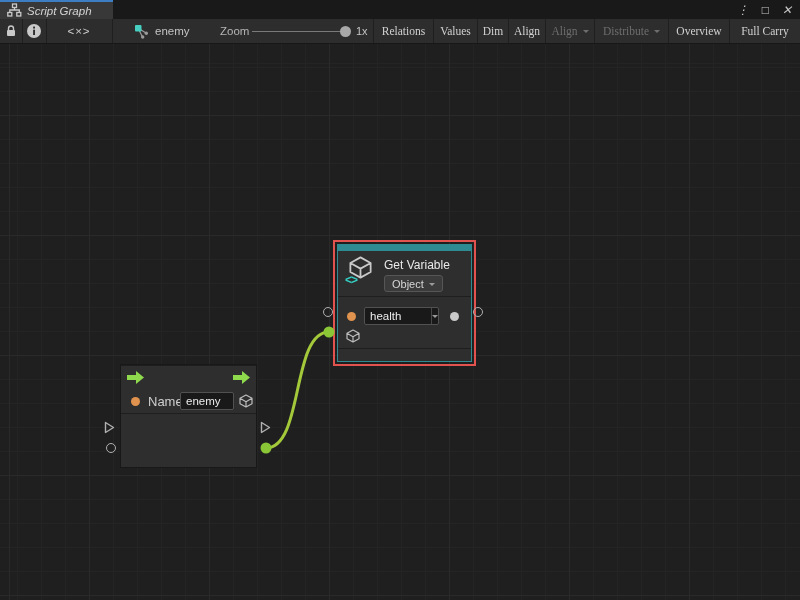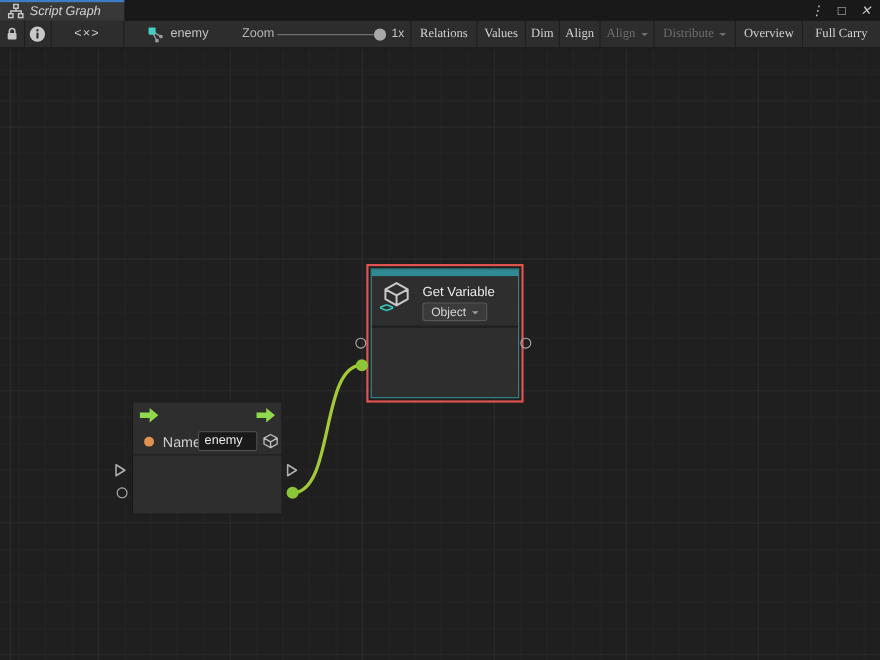--- a/index.html
+++ b/index.html
@@ -215,20 +215,33 @@
           <path d="M12 3 L21 8 L21 16 L12 21 L3 16 L3 8 Z M3 8 L12 13 M21 8 L12 13 M12 13 L12 21" stroke="#c9c9c9" stroke-width="1.6" fill="none" stroke-linejoin="round"></path>
         </svg>
         <span class="icon-abs" style="left:7px;top:22px;font-size:12px;font-weight:bold;color:#35d0c5;letter-spacing:-1px;">&lt;&gt;</span>
         <div class="gv-title">Get Variable</div>
         <div class="gv-scope">
           <span>Object</span>
           <span class="caret"></span>
         </div>
       </div>
       <div class="divider"></div>
+      <div class="gv-body">
+        <div class="port-dot" style="left:9px;top:15px;background:#e0934e;"></div>
+        <div class="node-field icon-abs" style="left:26px;top:10px;width:75px;height:18px;">
+          <input type="text" style="width: 56px;" value="health">
+          <div class="fld-drop">
+            <span class="caret" style="margin:0;"></span>
+          </div>
+        </div>
+        <div class="port-dot" style="left:112px;top:15px;background:#c9c9c9;"></div>
+        <svg class="icon-abs" style="left:7px;top:31px;" width="16" height="16" viewBox="0 0 24 24">
+          <path d="M12 3 L21 8 L21 16 L12 21 L3 16 L3 8 Z M3 8 L12 13 M21 8 L12 13 M12 13 L12 21" stroke="#bdbdbd" stroke-width="1.8" fill="none" stroke-linejoin="round"></path>
+        </svg>
+      </div>
       <div class="divider"></div>
       <div class="gv-footer"></div>
     </div>
   </div>
 
   <div class="port-ring" style="left:323px;top:263px;"></div>
   <div class="port-ring" style="left:473px;top:263px;"></div>
 
   <svg class="wire-layer" viewBox="0 0 800 556">
     <path d="M266 404 C304 404 291 288 329 288" stroke="#a3c93a" stroke-width="3" fill="none"></path>

